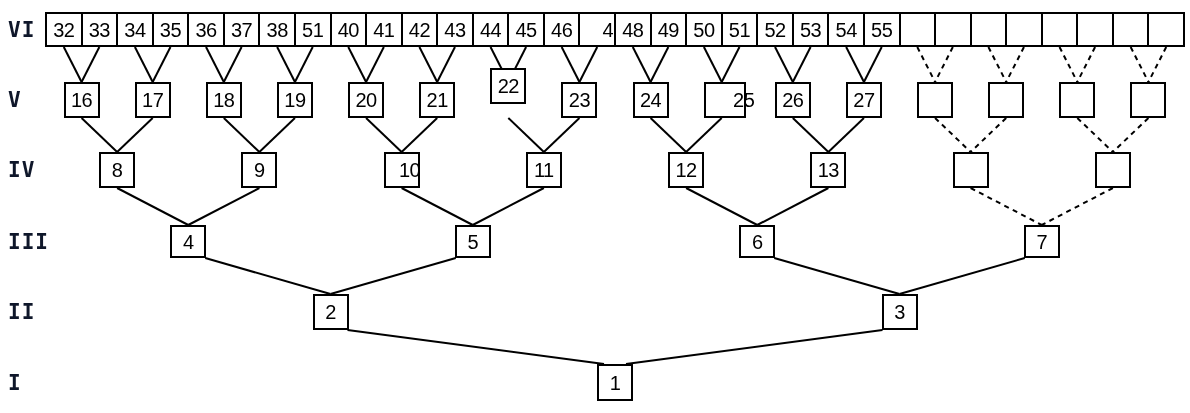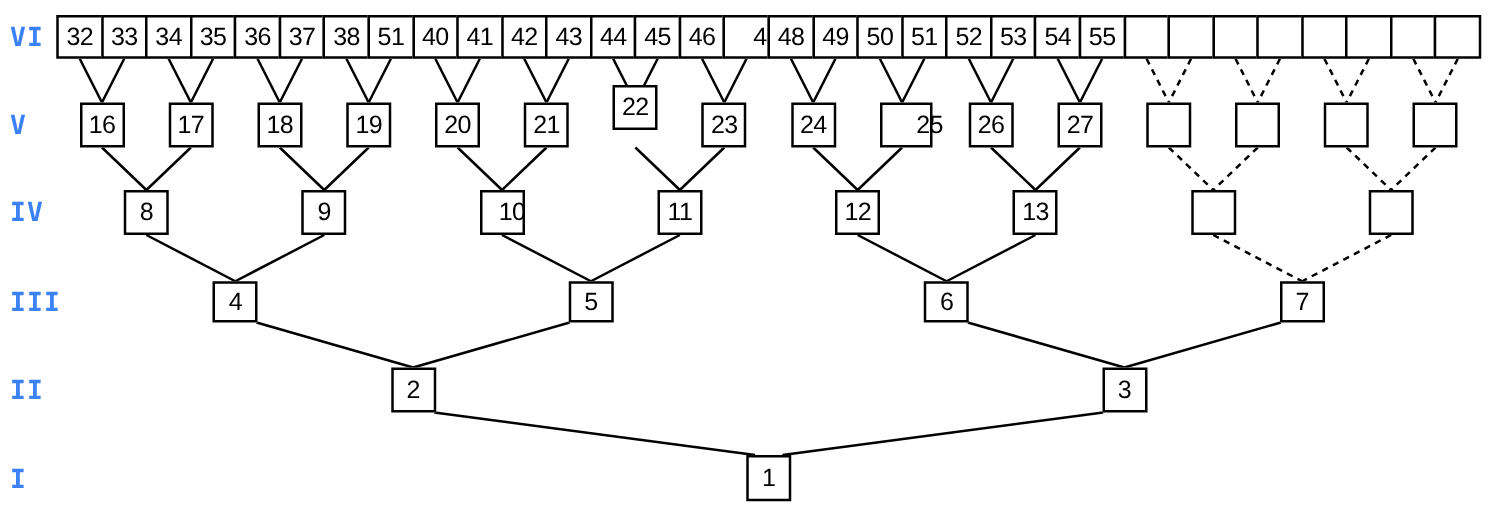--- a/index.html
+++ b/index.html
@@ -32,21 +32,21 @@
   .row-label {
     position: absolute;
     left: 8px;
     height: 30px;
     display: flex;
     align-items: center;
     font-family: "DejaVu Sans Mono", monospace;
     font-weight: bold;
     font-size: 21px;
     letter-spacing: 1px;
-    color: #3b82f6;
+    color: #0f172a;
     white-space: pre;
   }
 </style>
 </head>
 <body>
 
 <div class="stage">
   <svg class="edges" id="edges" width="1190" height="413" viewBox="0 0 1190 413" xmlns="http://www.w3.org/2000/svg">
       <line x1="63.78125" y1="47" x2="81.5625" y2="82" stroke="#000000" stroke-width="2"></line>
       <line x1="99.34375" y1="47" x2="81.5625" y2="82" stroke="#000000" stroke-width="2"></line>

